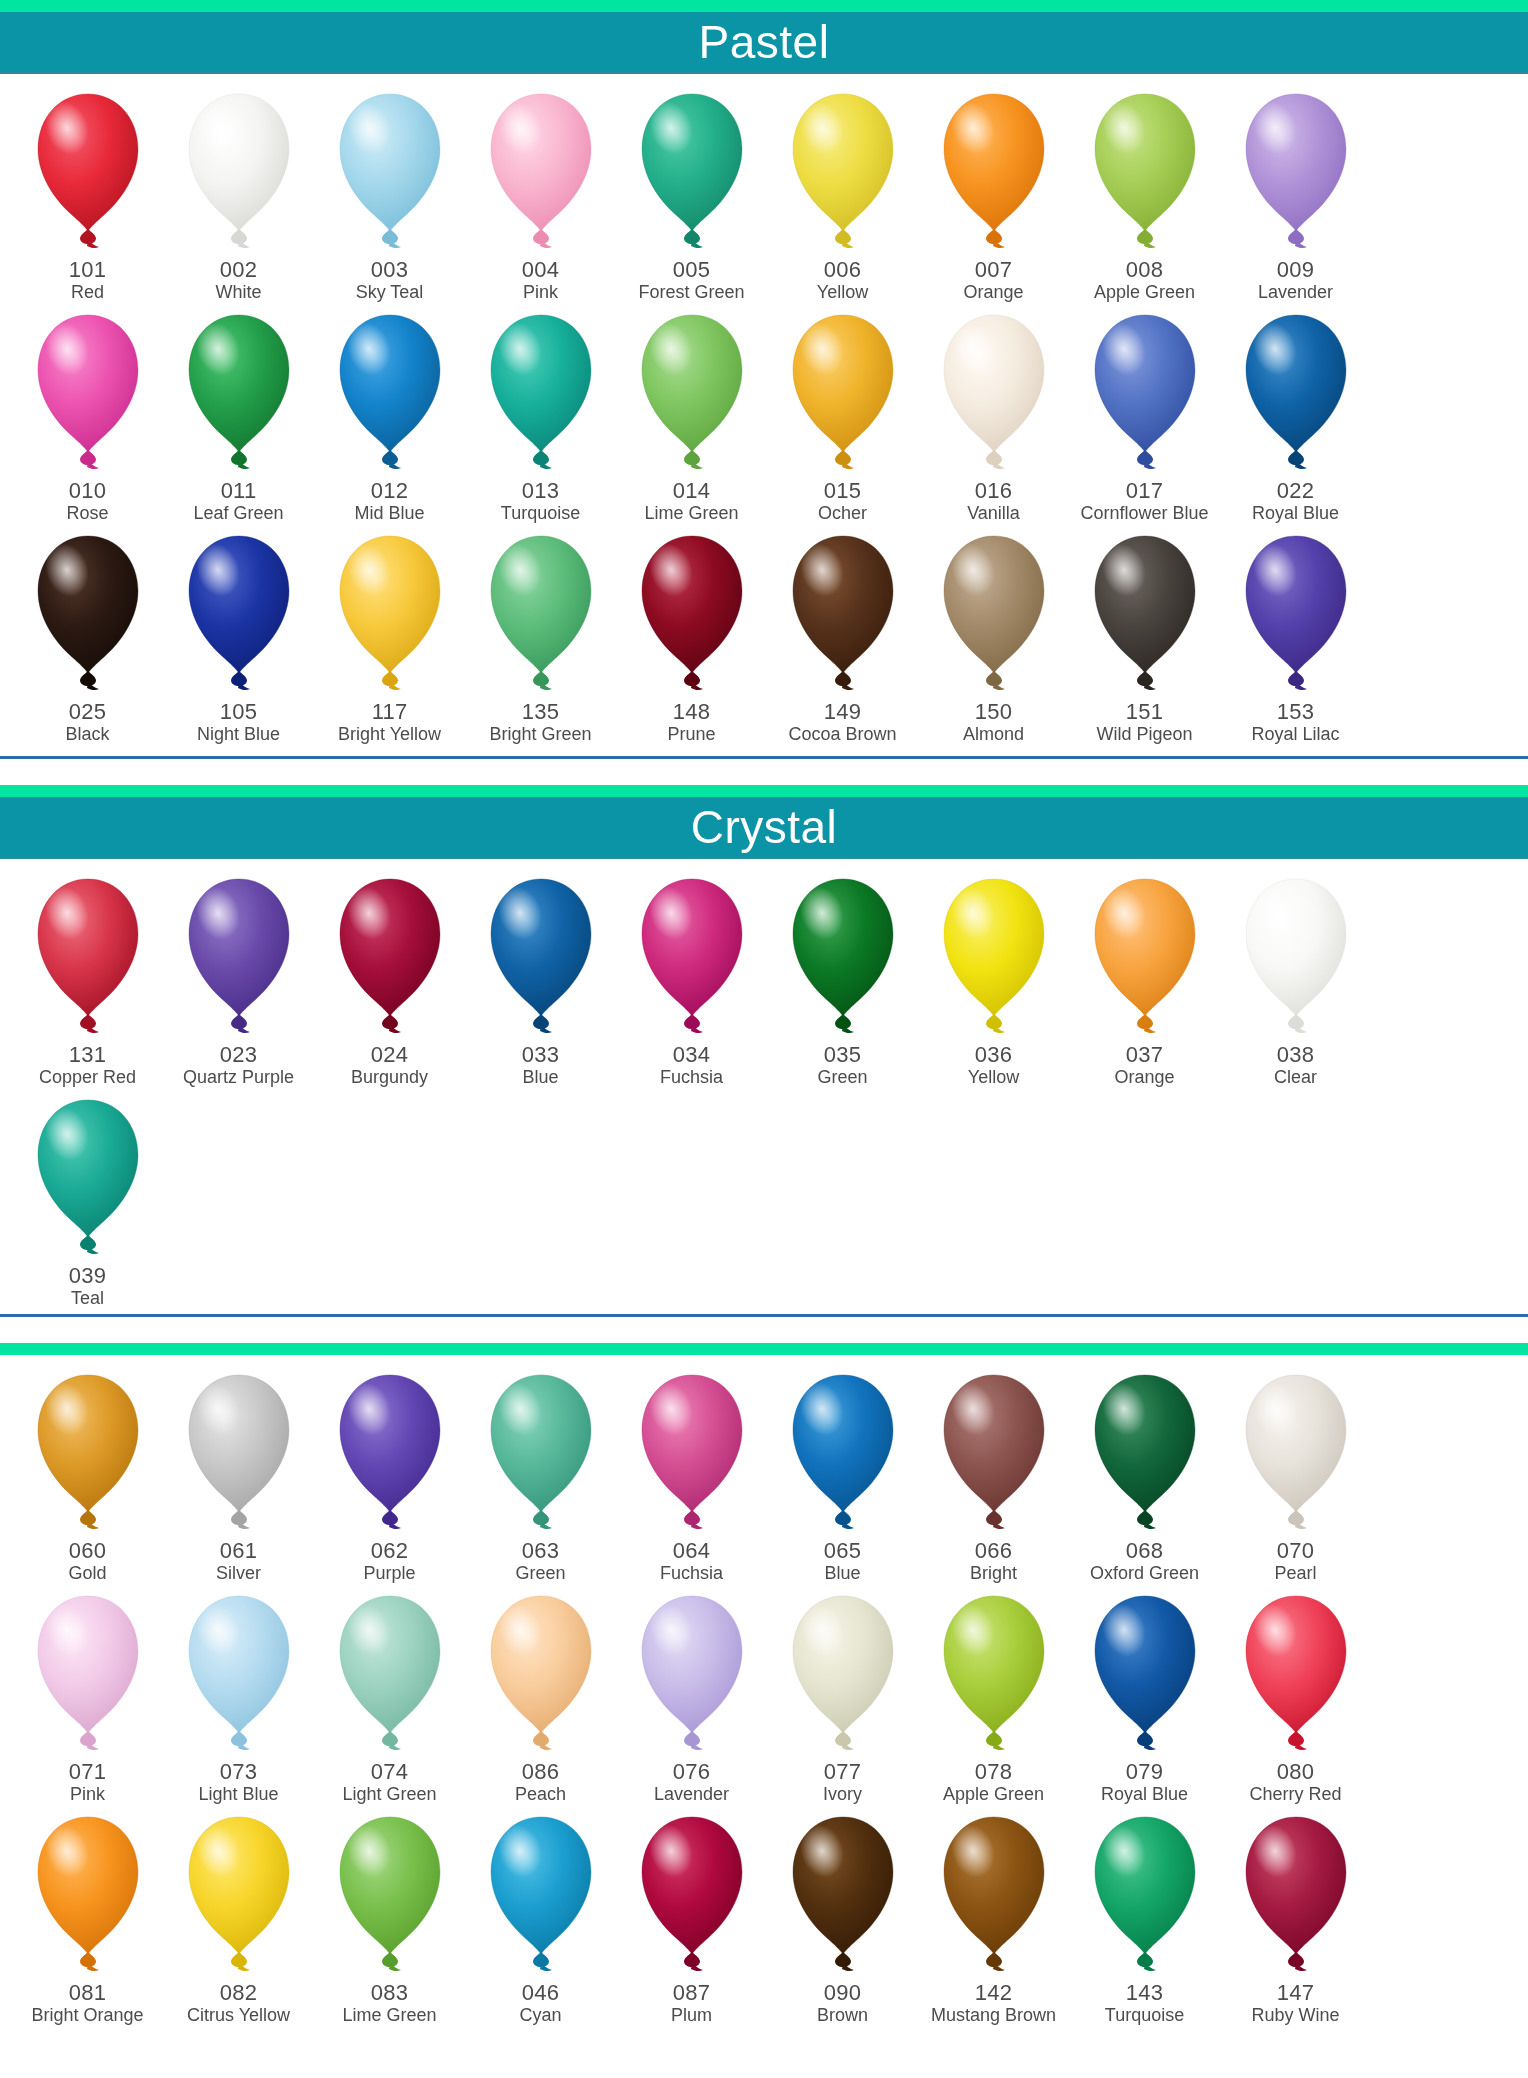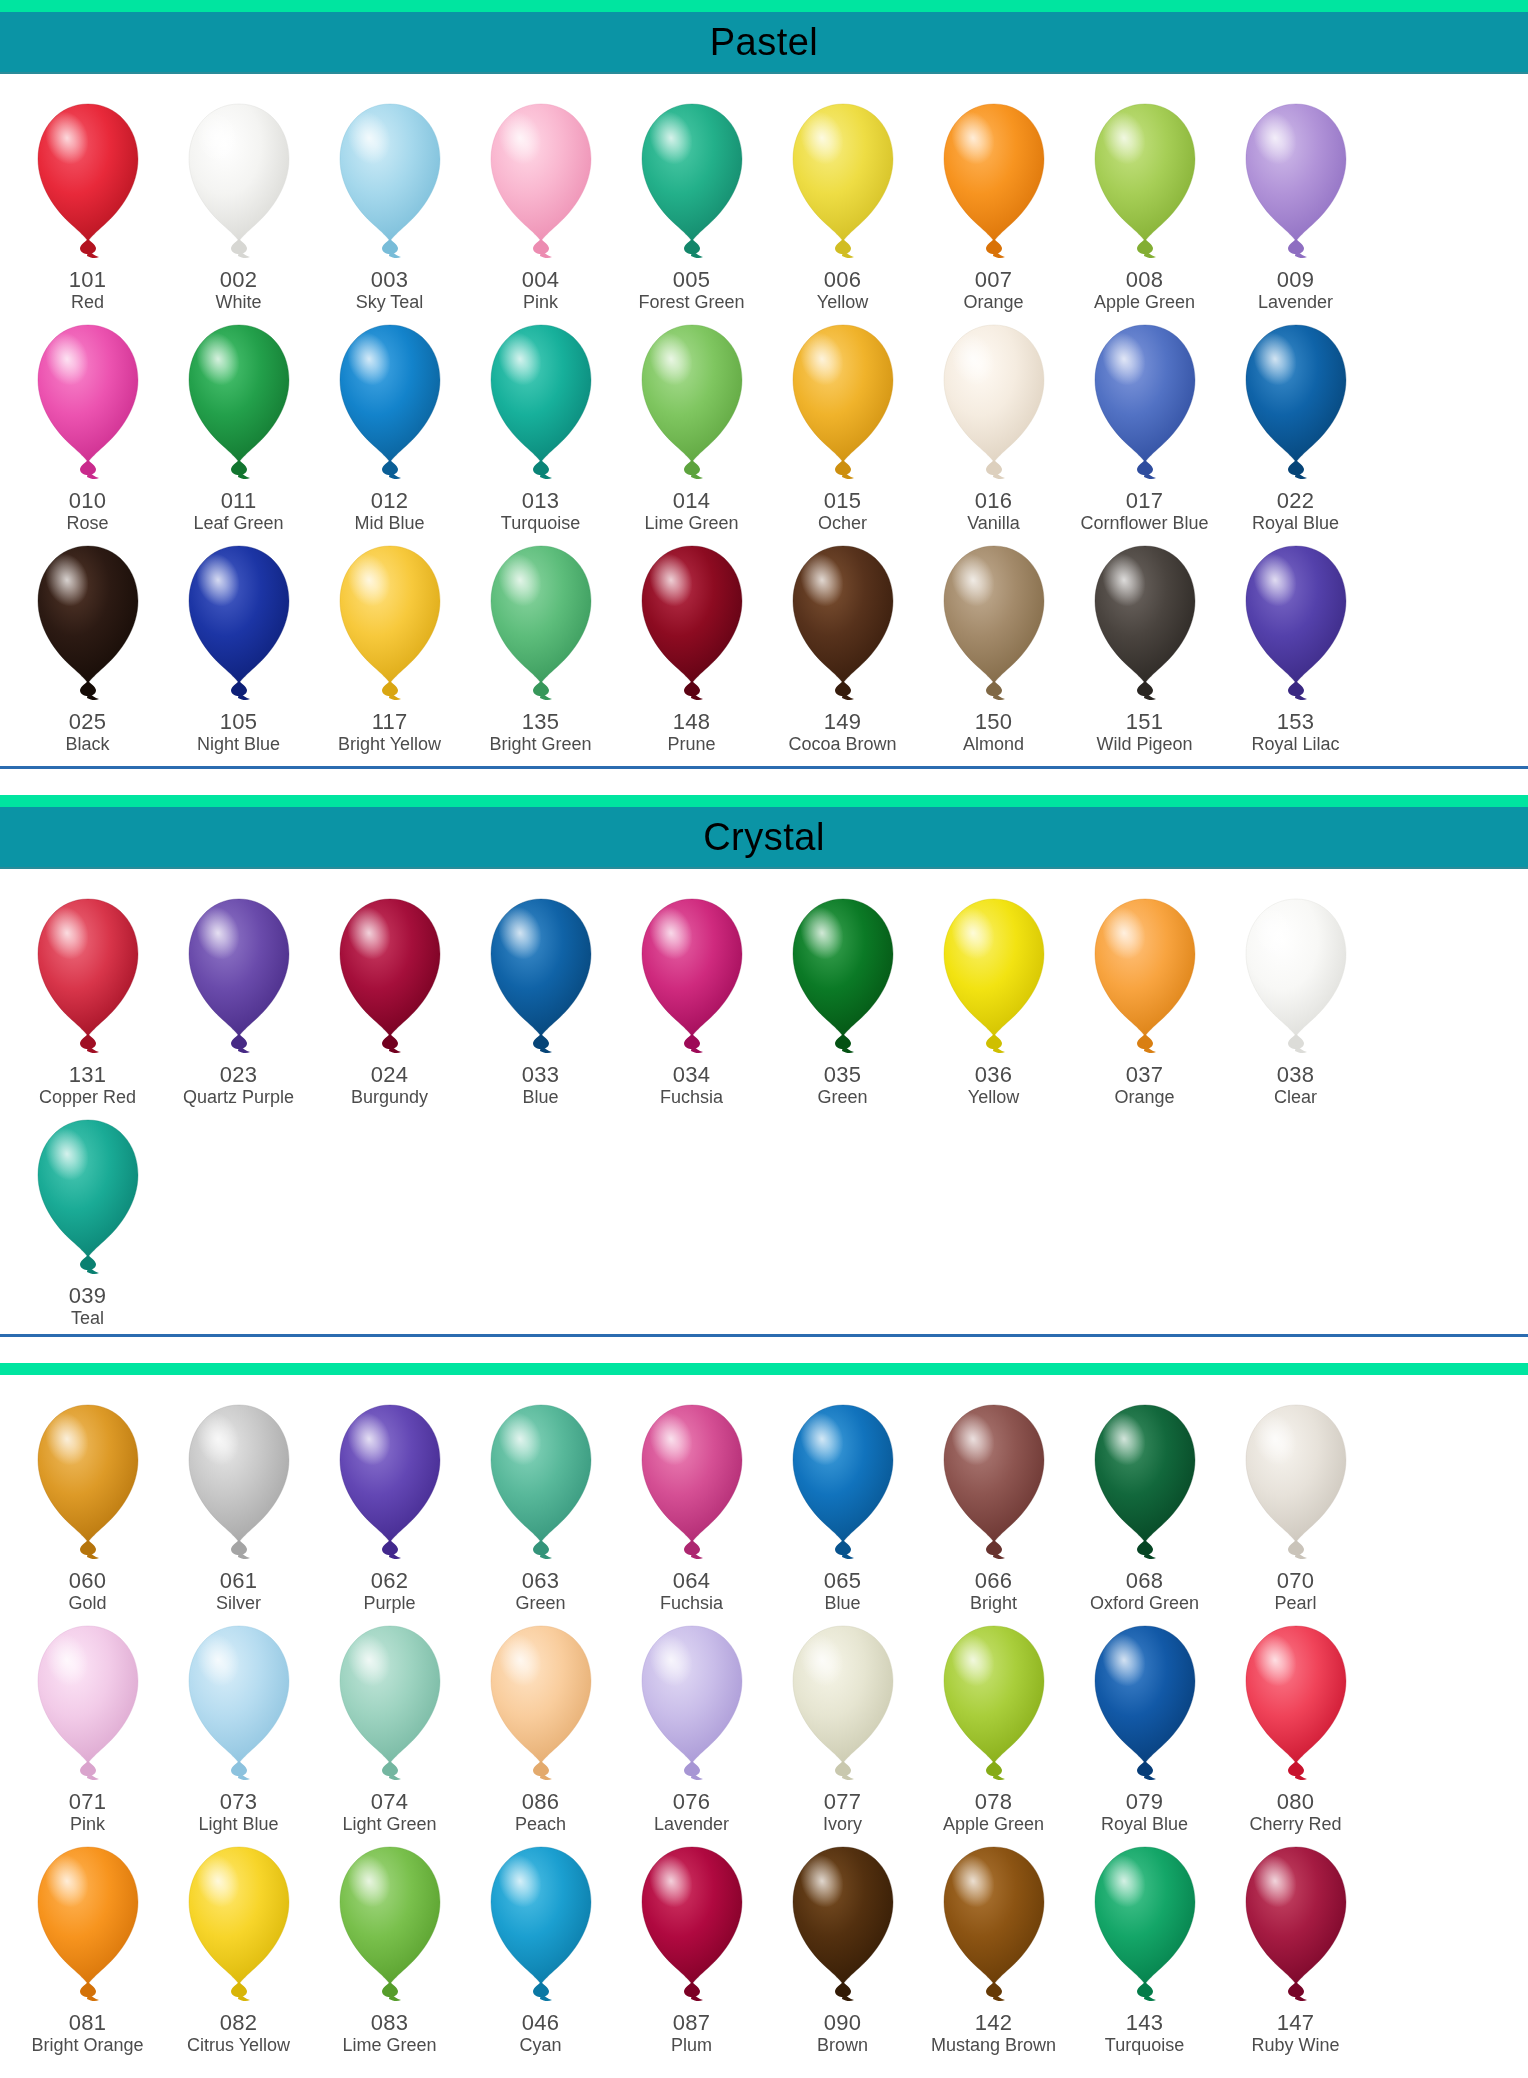--- a/index.html
+++ b/index.html
@@ -23,33 +23,33 @@
   .sec-band {
     height: 62px;
     background: #0b94a5;
     position: relative;
     display: flex;
     align-items: center;
     justify-content: center;
     border-bottom: 2px solid #2a8b99;
   }
   .sec-title {
-    color: #000000;
-    font-size: 38px;
+    color: #ffffff;
+    font-size: 46px;
     line-height: 46px;
     font-weight: 400;
     letter-spacing: 0.5px;
     font-family: "Liberation Sans", sans-serif;
   }
 
   
   .grid {
     display: flex;
     flex-wrap: wrap;
-    padding: 20px 12px 0 12px;
+    padding: 10px 12px 0 12px;
     width: 1528px;
   }
   .cell {
     width: 151px;
     padding: 4px 2px 2px 2px;
     display: flex;
     flex-direction: column;
     align-items: center;
   }
   .cell.empty { visibility: hidden; }

